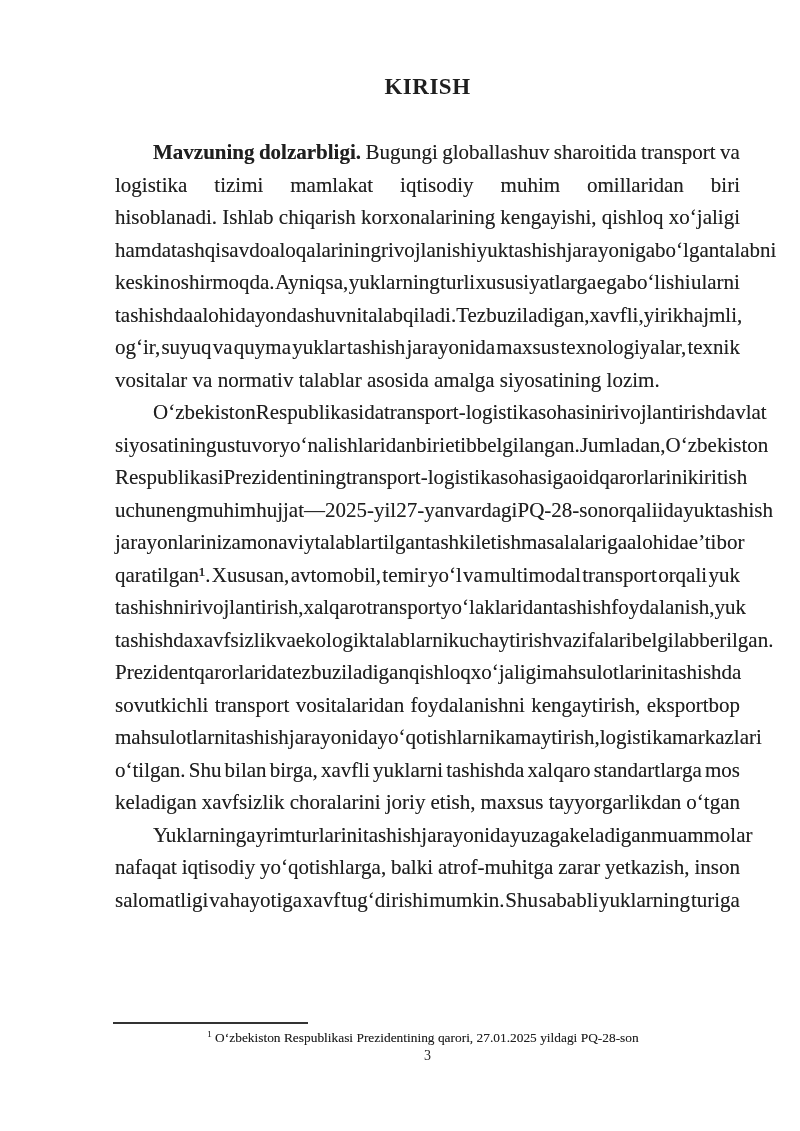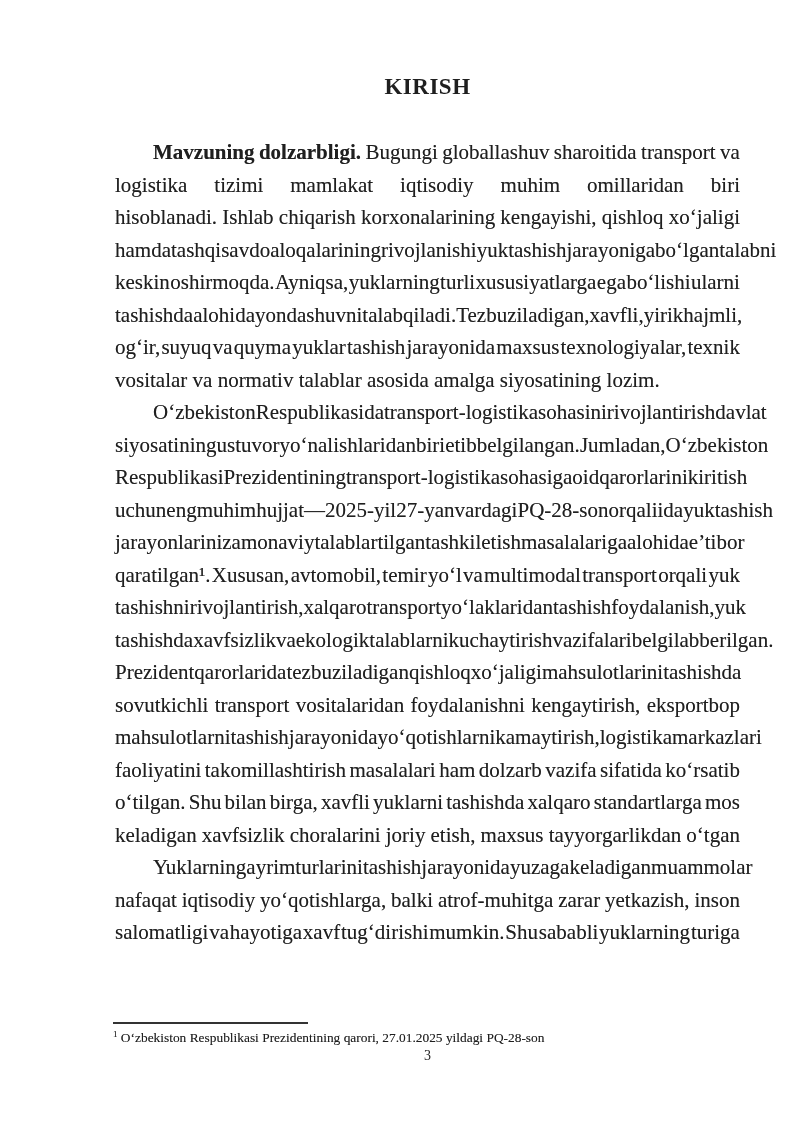--- a/index.html
+++ b/index.html
@@ -30,20 +30,21 @@
   .plainline { height: 32.5px; }
   .b { font-weight: bold; }
   .footnote-rule {
     position: absolute; top: 1022px; left: 113px;
     width: 195px; height: 2px; background: #333333;
   }
   .footnote {
     position: absolute; top: 1029px; left: 113px; width: 620px;
     font-size: 13.4px; line-height: 17px;
     text-shadow: 0 0 0.3px rgba(20,20,20,0.4);
+    text-align: center;
   }
   .footnote sup { font-size: 9px; line-height: 0; }
   .page-number {
     position: absolute; top: 1048px; left: 115px; width: 625px;
     text-align: center; font-size: 14px;
   }
 </style>
 </head>
 <body>
 
@@ -231,30 +232,20 @@
       <div class="jline">
         <span>mahsulotlarni</span>
         <span>tashish</span>
         <span>jarayonida</span>
         <span>yo‘qotishlarni</span>
         <span>kamaytirish,</span>
         <span>logistika</span>
         <span>markazlari</span>
       </div>
       <div class="jline">
-        <span>faoliyatini</span>
-        <span>takomillashtirish</span>
-        <span>masalalari</span>
-        <span>ham</span>
-        <span>dolzarb</span>
-        <span>vazifa</span>
-        <span>sifatida</span>
-        <span>ko‘rsatib</span>
-      </div>
-      <div class="jline">
         <span>o‘tilgan.</span>
         <span>Shu</span>
         <span>bilan</span>
         <span>birga,</span>
         <span>xavfli</span>
         <span>yuklarni</span>
         <span>tashishda</span>
         <span>xalqaro</span>
         <span>standartlarga</span>
         <span>mos</span>

